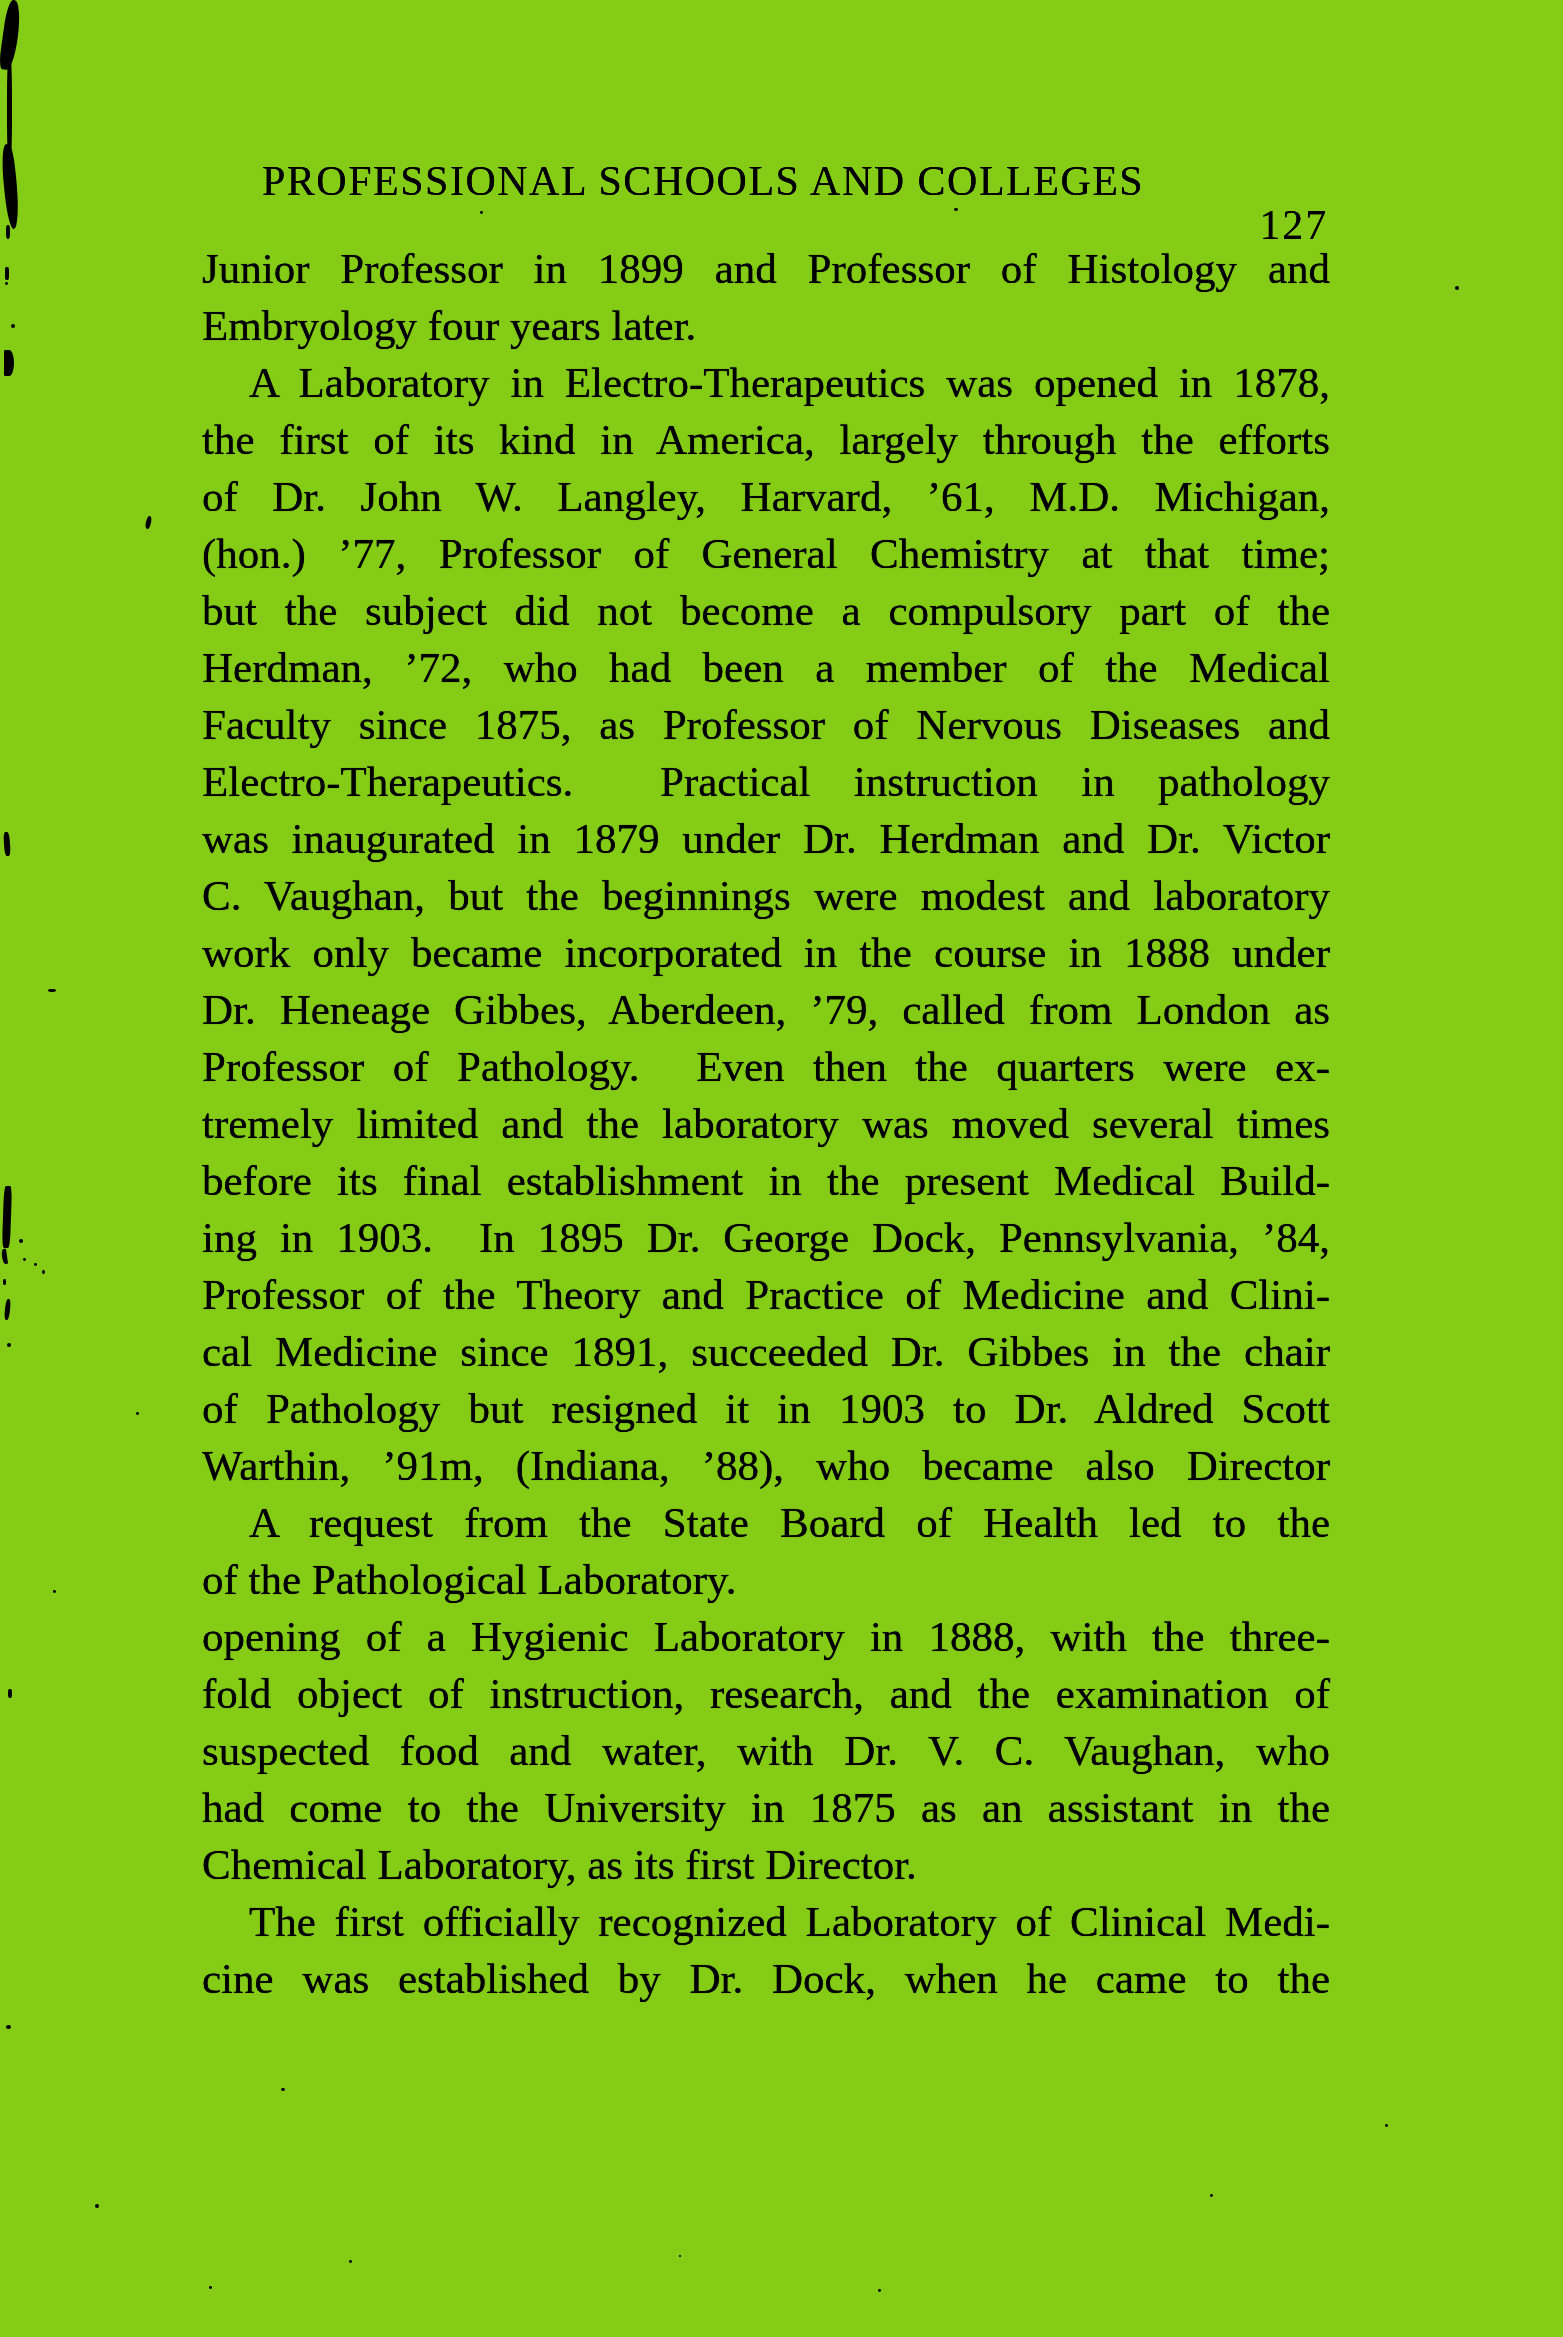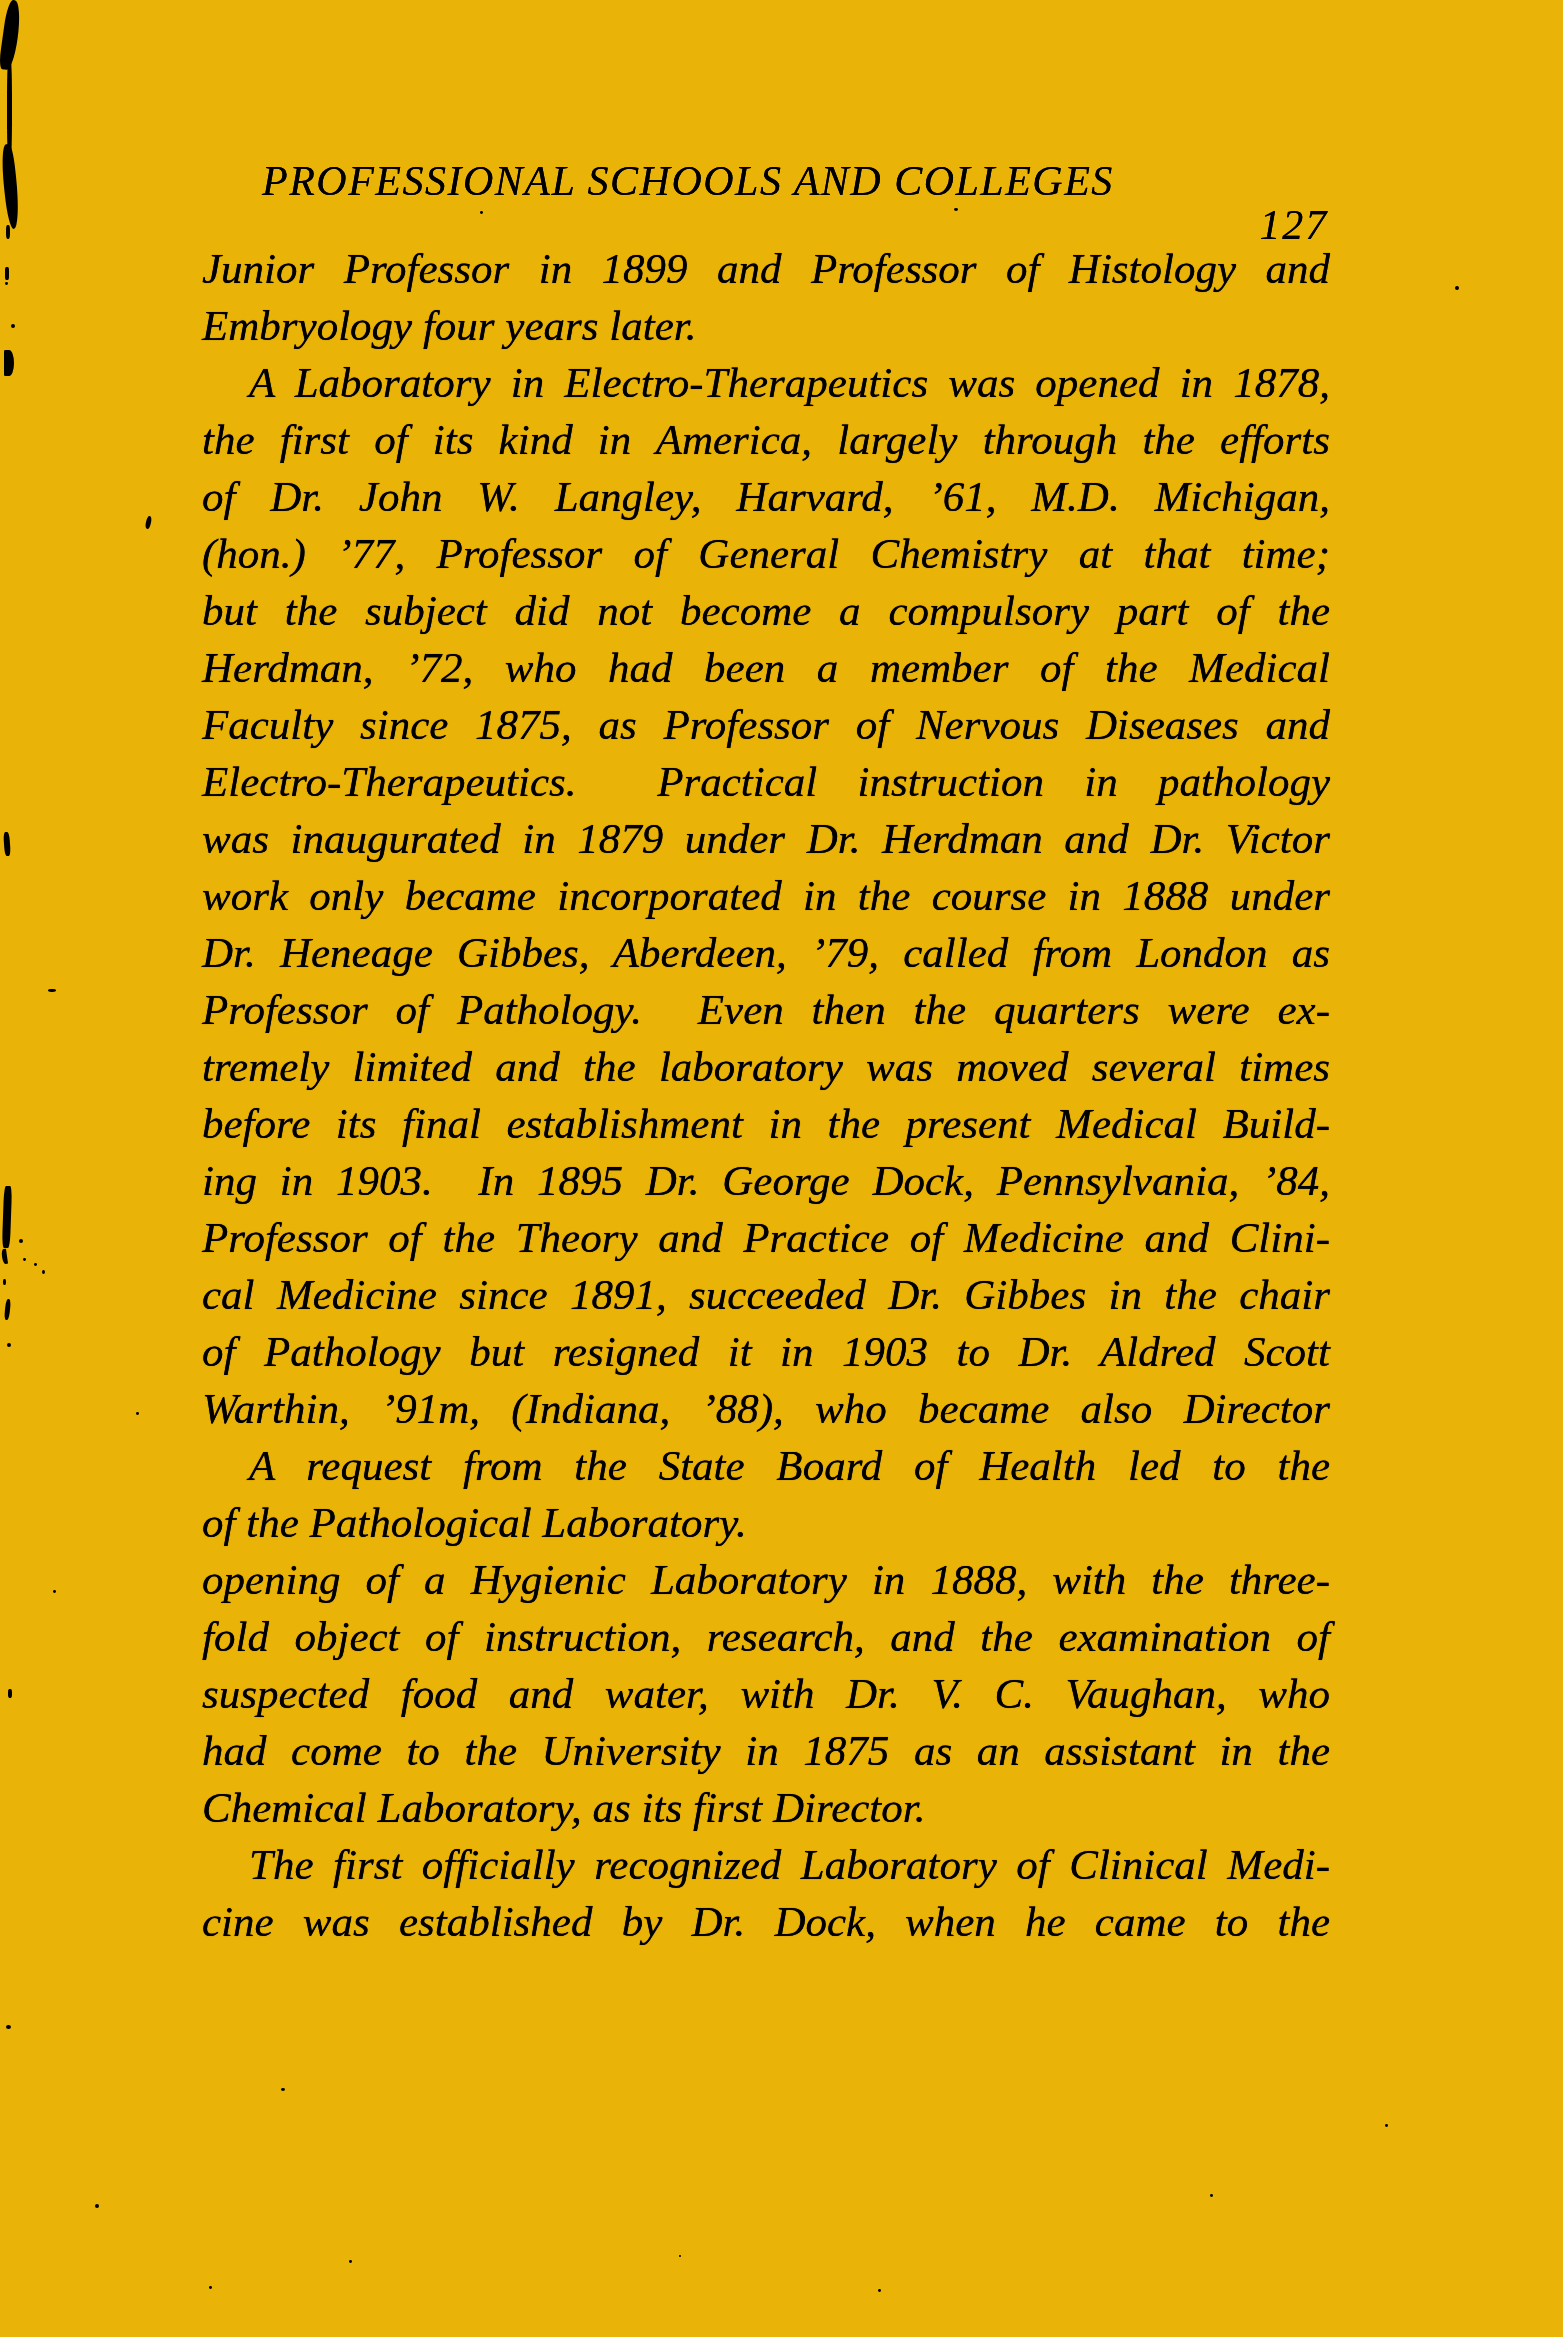--- a/index.html
+++ b/index.html
@@ -54,39 +54,40 @@
   }
   .line.indent { padding-left: 47px; }
   .artifact {
     position: absolute;
     background: #000000;
   }
 </style>
 </head>
 <body>
 
-<div class="page" style="background: #eab308; color: rgb(0, 0, 0); font-style: italic;">
+<div class="page" style="background: #84cc16; color: rgb(0, 0, 0);">
 
   <div class="running-header">
     <span class="title">PROFESSIONAL SCHOOLS AND COLLEGES</span>
     <span class="folio">127</span>
   </div>
 
   <div class="body-text" id="body-text">
       <div class="line">Junior Professor in 1899 and Professor of Histology and</div>
       <div class="line last">Embryology four years later.</div>
       <div class="line indent">A Laboratory in Electro-Therapeutics was opened in 1878,</div>
       <div class="line">the first of its kind in America, largely through the efforts</div>
       <div class="line">of Dr. John W. Langley, Harvard, ’61, M.D. Michigan,</div>
       <div class="line">(hon.) ’77, Professor of General Chemistry at that time;</div>
       <div class="line">but the subject did not become a compulsory part of the</div>
       <div class="line">Herdman, ’72, who had been a member of the Medical</div>
       <div class="line">Faculty since 1875, as Professor of Nervous Diseases and</div>
       <div class="line">Electro-Therapeutics.  Practical instruction in pathology</div>
       <div class="line">was inaugurated in 1879 under Dr. Herdman and Dr. Victor</div>
+      <div class="line">C. Vaughan, but the beginnings were modest and laboratory</div>
       <div class="line">work only became incorporated in the course in 1888 under</div>
       <div class="line">Dr. Heneage Gibbes, Aberdeen, ’79, called from London as</div>
       <div class="line">Professor of Pathology.  Even then the quarters were ex-</div>
       <div class="line">tremely limited and the laboratory was moved several times</div>
       <div class="line">before its final establishment in the present Medical Build-</div>
       <div class="line">ing in 1903.  In 1895 Dr. George Dock, Pennsylvania, ’84,</div>
       <div class="line">Professor of the Theory and Practice of Medicine and Clini-</div>
       <div class="line">cal Medicine since 1891, succeeded Dr. Gibbes in the chair</div>
       <div class="line">of Pathology but resigned it in 1903 to Dr. Aldred Scott</div>
       <div class="line">Warthin, ’91m, (Indiana, ’88), who became also Director</div>

